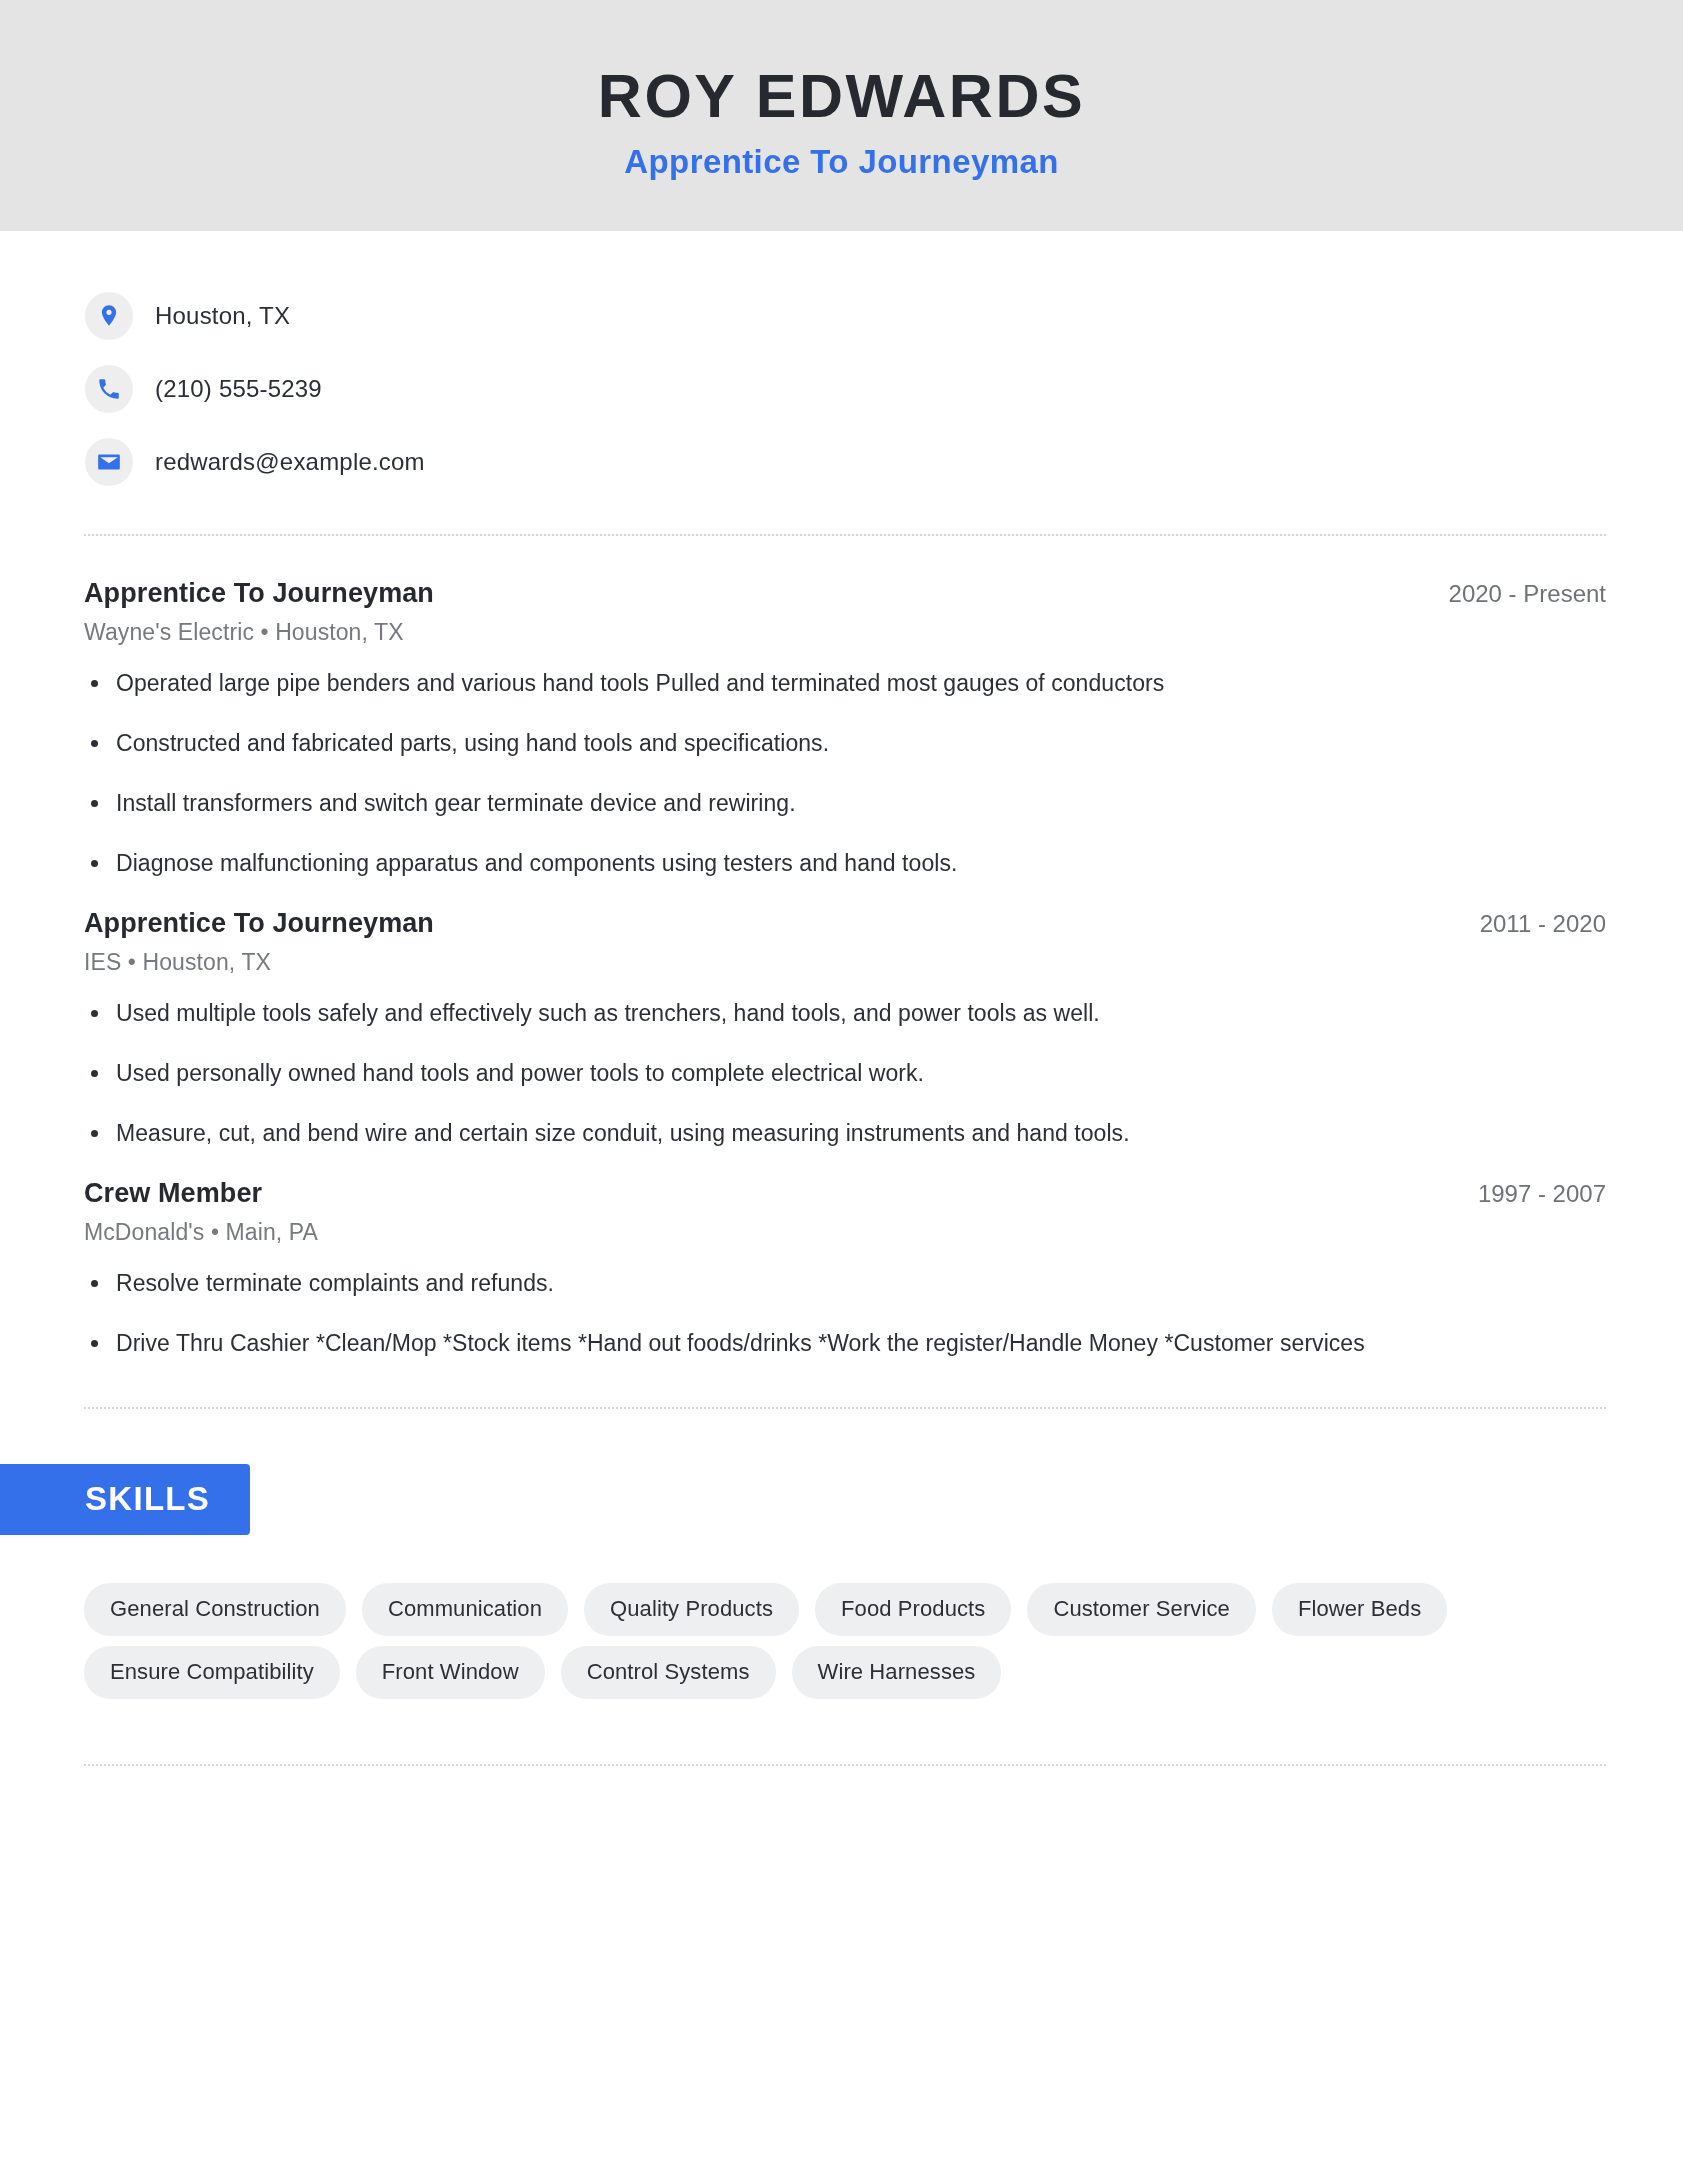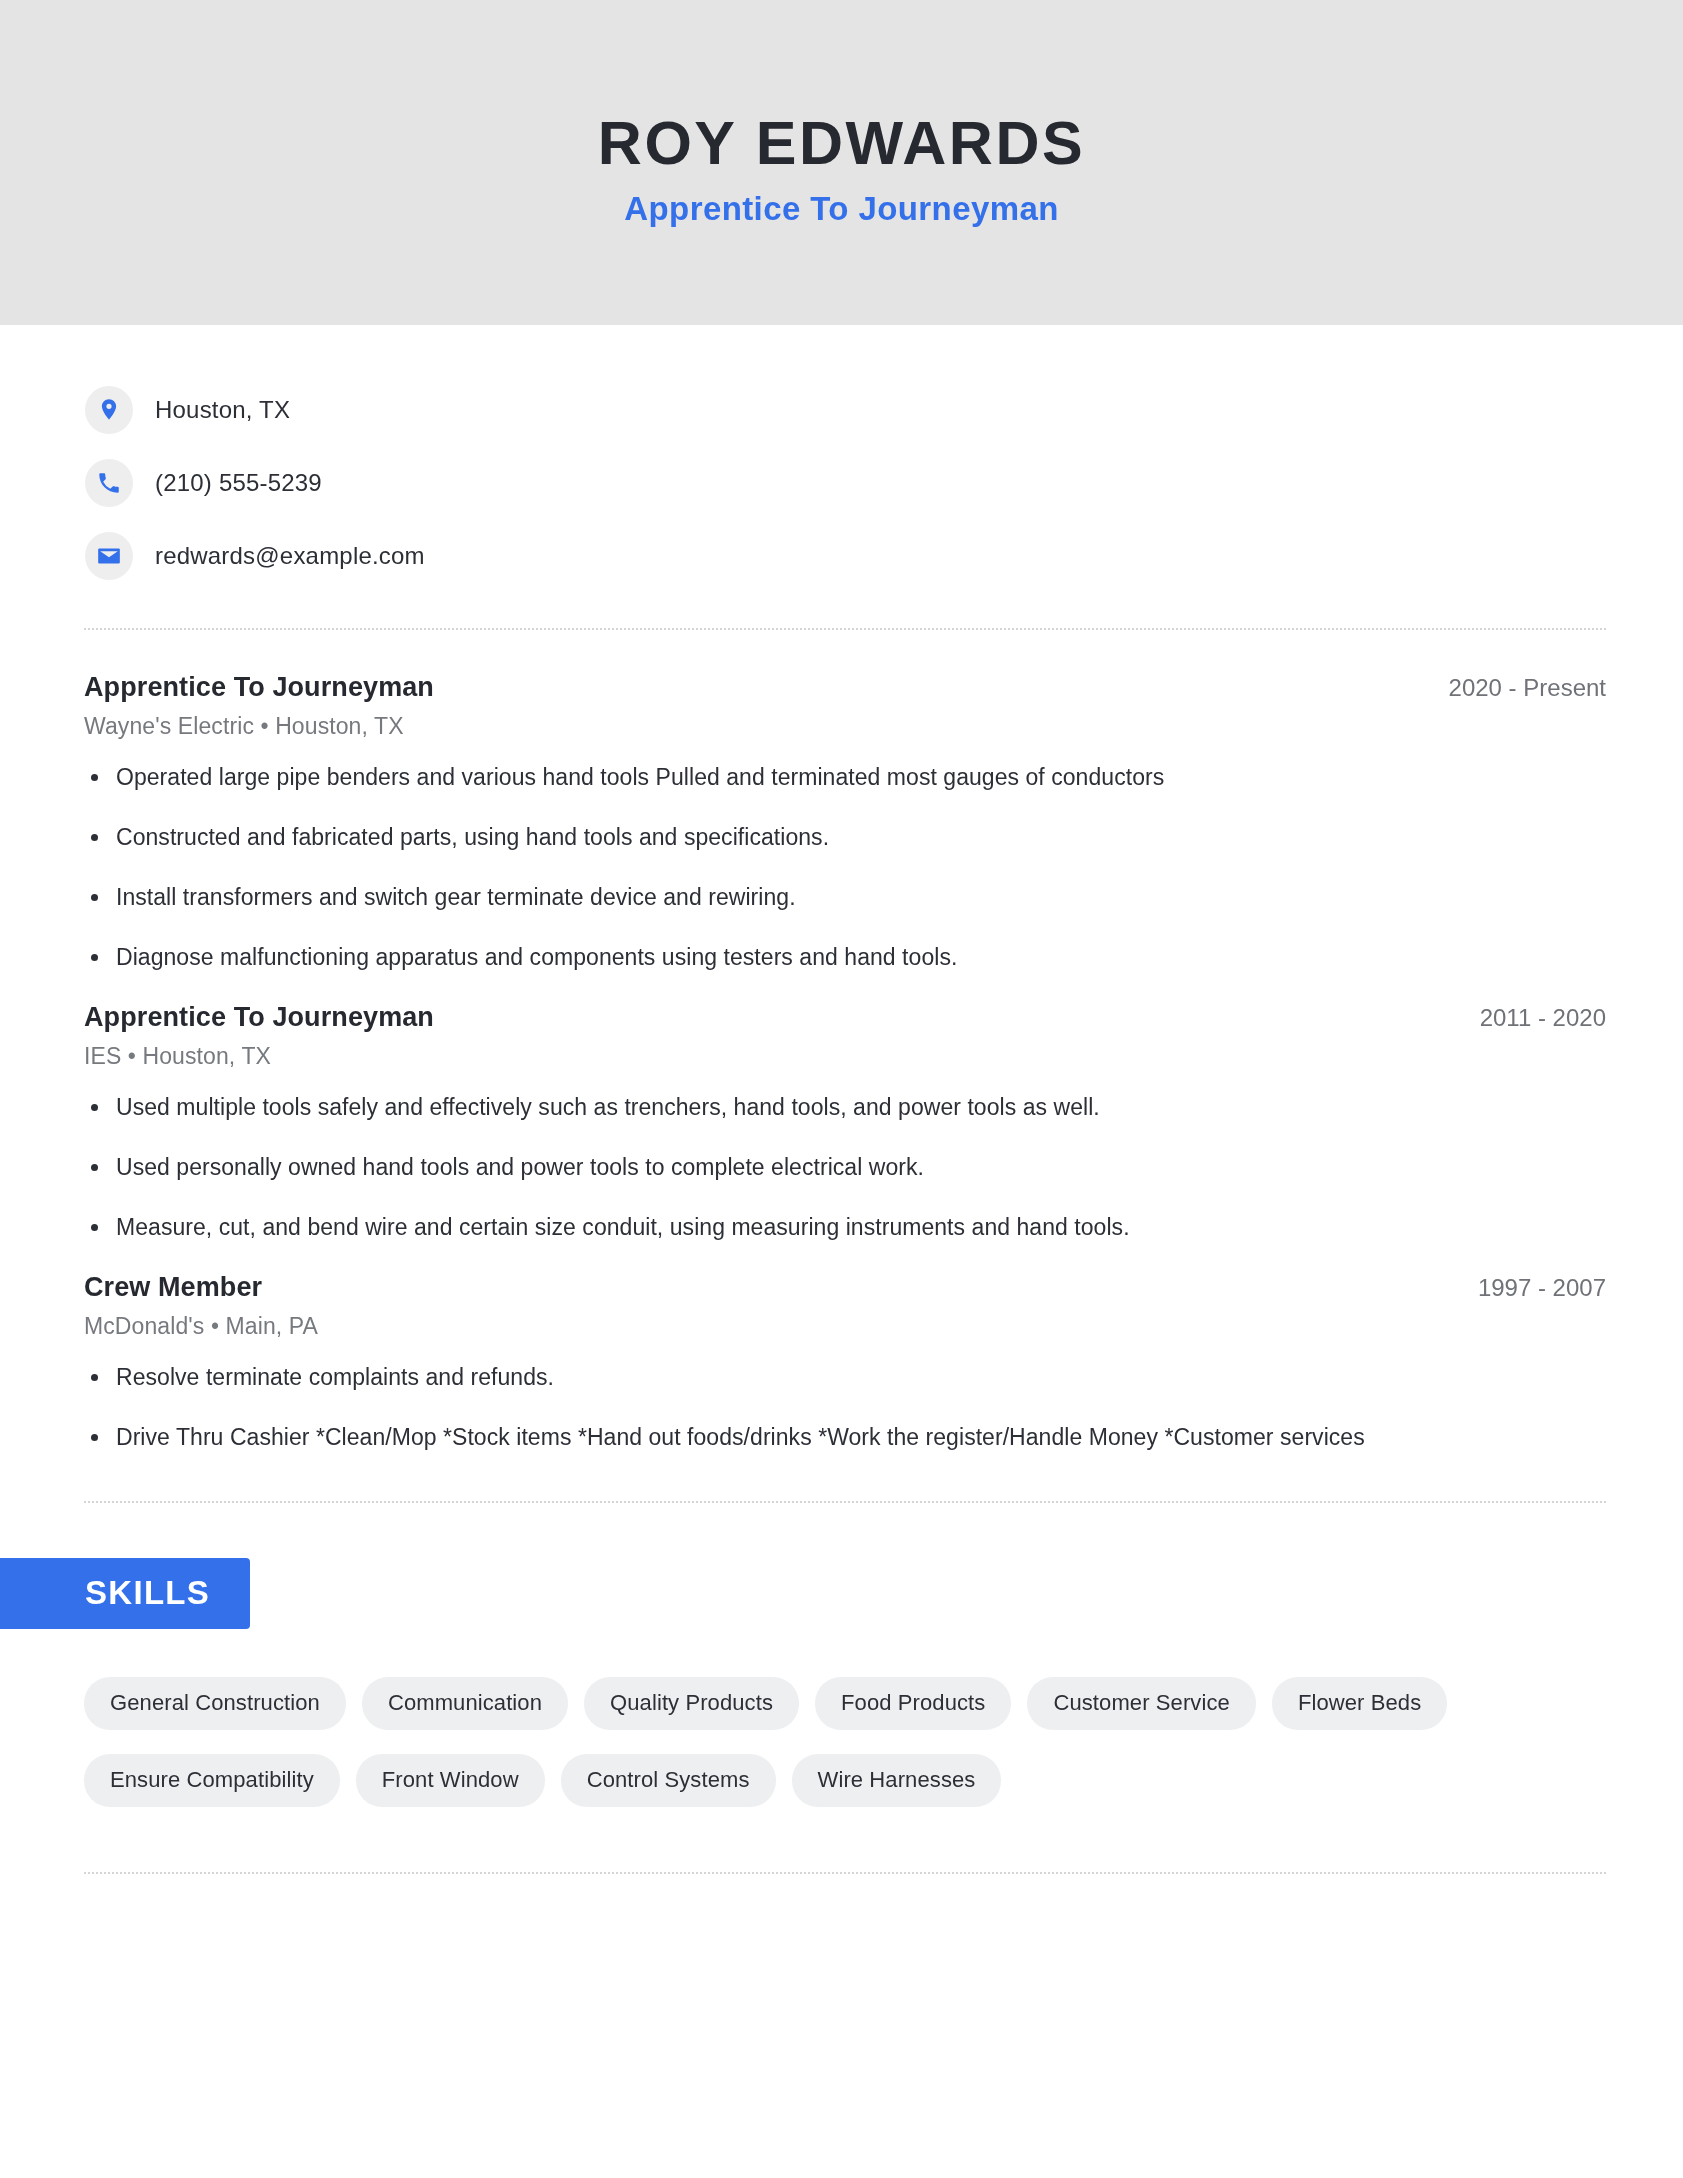--- a/index.html
+++ b/index.html
@@ -18,21 +18,21 @@
   .page {
     position: relative;
     width: 1683px;
     height: 2178px;
     background: #ffffff;
   }
 
   
   .header-band {
     background: #e4e4e4;
-    height: 325px;
+    height: 231px;
     display: flex;
     flex-direction: column;
     align-items: center;
     justify-content: center;
     box-sizing: border-box;
     padding-top: 14px;
   }
   .full-name {
     font-size: 61px;
     font-weight: bold;
@@ -155,21 +155,21 @@
   .job + .job { margin-top: 14px; }
 
   .divider-exp { margin-top: 48px; }
 
   
   .skills-wrap {
     padding: 0 77px 0 84px;
     margin-top: 48px;
     display: flex;
     flex-wrap: wrap;
-    gap: 24px 16px;
+    gap: 10px 16px;
     max-width: 1445px;
   }
   .skill-chip {
     background: #eeeff1;
     border-radius: 26px;
     padding: 13px 26px 14px 26px;
     font-size: 22px;
     color: #2c2f36;
     letter-spacing: 0.1px;
     white-space: nowrap;

